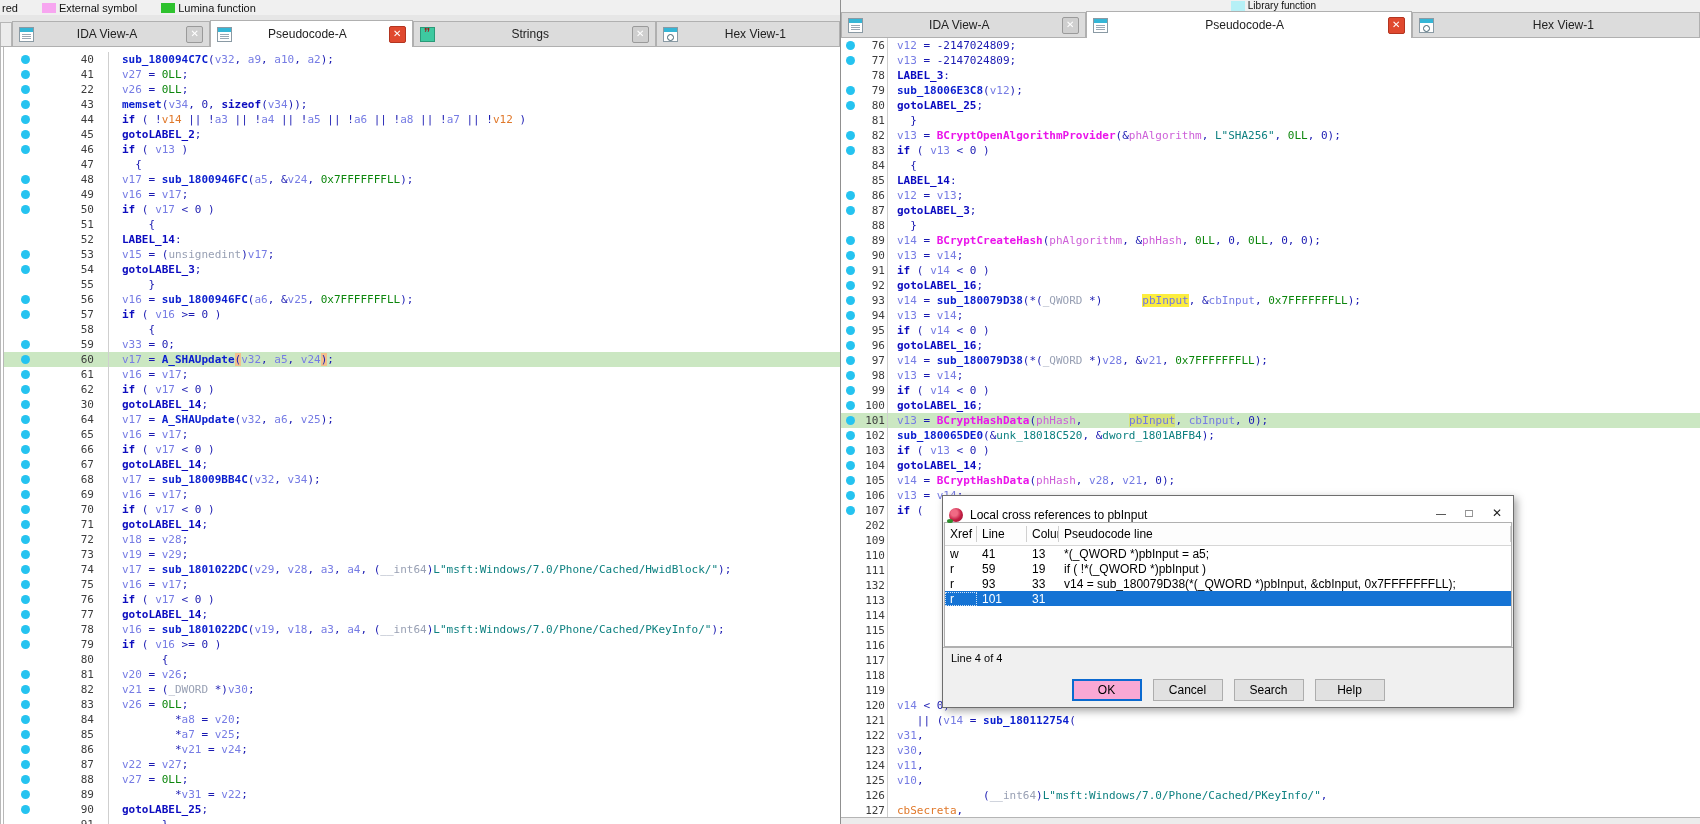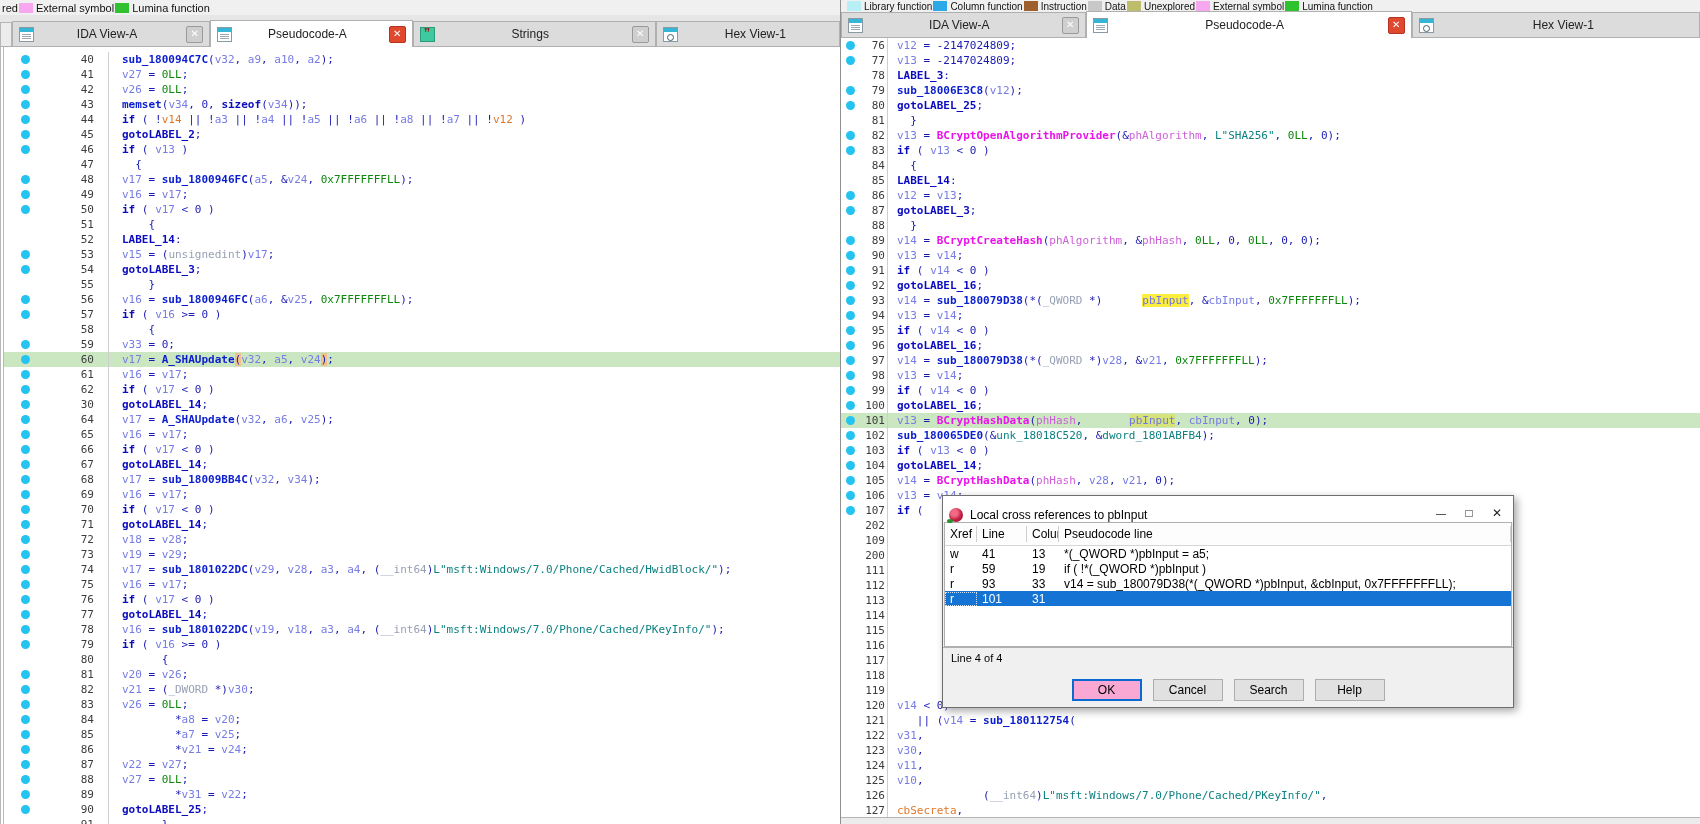--- a/index.html
+++ b/index.html
@@ -3,24 +3,24 @@
 <meta charset="utf-8">
 <style>
   html,body{margin:0;padding:0;background:#d4d0c8;overflow:hidden;}
   #stage{position:relative;width:1700px;height:824px;background:#f0f0f0;
          font-family:"Liberation Sans","DejaVu Sans",sans-serif;}
   .idawin{position:absolute;display:flex;flex-direction:column;background:#f0f0f0;}
   #win-left{left:0;top:0;width:840px;height:824px;}
   #win-right{left:840px;top:0;width:860px;height:824px;border-left:1px solid #909090;box-sizing:border-box;}
 
   
-  .legend{display:flex;align-items:center;gap:1px;background:#f0f0f0;overflow:hidden;
+  .legend{display:flex;align-items:center;gap:24px;background:#f0f0f0;overflow:hidden;
           font-size:11px;color:#111;white-space:nowrap;}
   #win-left .legend{height:15px;padding-left:2px;}
-  #win-right .legend{height:12px;padding-left:6px;font-size:10px;}
+  #win-right .legend{height:12px;padding-left:6px;font-size:10px;flex-direction:column;}
   .legend .sw{display:inline-block;width:14px;height:10px;margin-right:3px;vertical-align:middle;}
   .legend .item{display:flex;align-items:center;}
 
   
   .tabbar{display:flex;align-items:flex-end;background:#e6e6e6;border-bottom:1px solid #b0b0b0;position:relative;}
   #win-left .tabbar{height:31px;}
   #win-right .tabbar{height:25px;}
   .tabstub{width:13px;height:24px;background:#ececec;border:1px solid #b6b6b6;border-bottom:none;box-sizing:border-box;}
   .tab{display:flex;align-items:center;height:25px;background:#dcdcdc;border:1px solid #b0b0b0;
        border-bottom:none;box-sizing:border-box;padding:0 6px;position:relative;}
@@ -142,21 +142,21 @@
           <span class="lnum">40</span>
           <span class="ctext">  <span class="c-fn">sub_180094C7C</span>(<span class="c-var">v32</span>, <span class="c-var">a9</span>, <span class="c-var">a10</span>, <span class="c-var">a2</span>);</span>
         </div>
         <div class="crow">
           <span class="dot on"></span>
           <span class="lnum">41</span>
           <span class="ctext">  <span class="c-var">v27</span> = <span class="c-num">0LL</span>;</span>
         </div>
         <div class="crow">
           <span class="dot on"></span>
-          <span class="lnum">42</span>
+          <span class="lnum">22</span>
           <span class="ctext">  <span class="c-var">v26</span> = <span class="c-num">0LL</span>;</span>
         </div>
         <div class="crow">
           <span class="dot on"></span>
           <span class="lnum">43</span>
           <span class="ctext">  <span class="c-fn">memset</span>(<span class="c-var">v34</span>, 0, <span class="c-kw">sizeof</span>(<span class="c-var">v34</span>));</span>
         </div>
         <div class="crow">
           <span class="dot on"></span>
           <span class="lnum">44</span>
@@ -613,31 +613,31 @@
           <span class="lnum">202</span>
           <span class="ctext">        ||</span>
         </div>
         <div class="crow">
           <span class="dot"></span>
           <span class="lnum">109</span>
           <span class="ctext">        ||</span>
         </div>
         <div class="crow">
           <span class="dot"></span>
-          <span class="lnum">200</span>
+          <span class="lnum">110</span>
           <span class="ctext"></span>
         </div>
         <div class="crow">
           <span class="dot"></span>
           <span class="lnum">111</span>
           <span class="ctext"></span>
         </div>
         <div class="crow">
           <span class="dot"></span>
-          <span class="lnum">112</span>
+          <span class="lnum">132</span>
           <span class="ctext"></span>
         </div>
         <div class="crow">
           <span class="dot"></span>
           <span class="lnum">113</span>
           <span class="ctext"></span>
         </div>
         <div class="crow">
           <span class="dot"></span>
           <span class="lnum">114</span>

